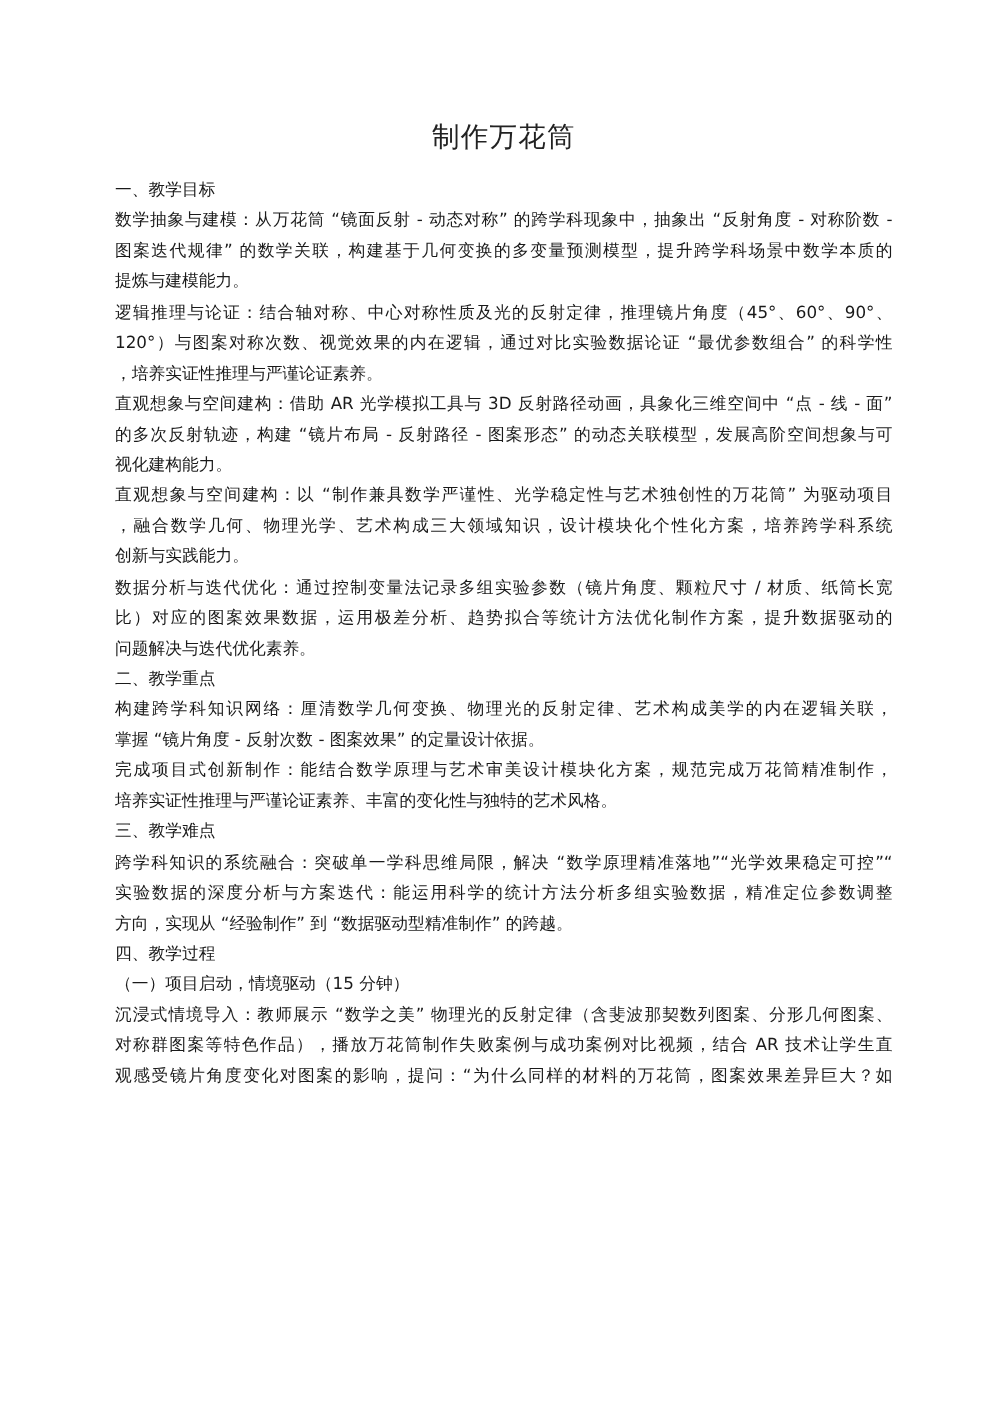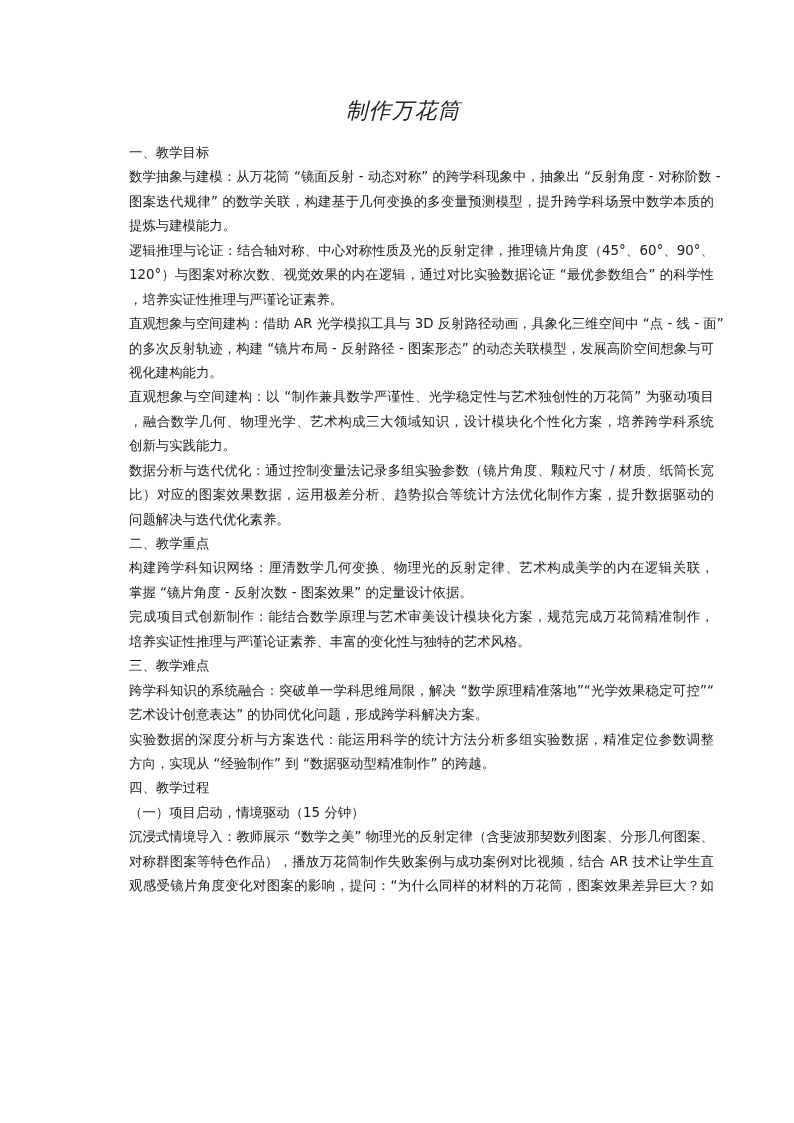--- a/index.html
+++ b/index.html
@@ -1,20 +1,20 @@
 <!DOCTYPE html>
 <html><head>
 <meta charset="utf-8">
 <style>
   html,body{margin:0;padding:0;background:#fff;}
   body{width:794px;height:1123px;position:relative;overflow:hidden;font-family:"DejaVu Sans",sans-serif;color:#1a1a1a;}
   .page{position:absolute;left:92px;top:0;width:622px;}
-  .title{position:absolute;left:0;width:622px;top:96px;text-align:center;font-size:22px;line-height:30px;color:#222;letter-spacing:1px;font-style:italic;}
+  .title{position:absolute;left:0;width:622px;top:96px;text-align:center;font-size:22px;line-height:30px;color:#222;letter-spacing:1px;}
   .lines{position:absolute;left:0;top:141px;width:622px;}
-  .line{height:24.45px;line-height:24.45px;font-size:13.4px;white-space:nowrap;overflow:visible;margin-left:37px;}
+  .line{height:24.45px;line-height:24.45px;font-size:13.4px;white-space:nowrap;overflow:visible;}
   .just{text-align:justify;text-align-last:justify;}
 </style>
 </head>
 <body>
 
 <div class="page">
   <div class="title">制作万花筒</div>
   <div class="lines" id="lines">
       <div class="line">一、教学目标</div>
       <div class="line just">数学抽象与建模：从万花筒 “镜面反射 - 动态对称” 的跨学科现象中，抽象出 “反射角度 - 对称阶数 -</div>
@@ -32,21 +32,20 @@
       <div class="line just">数据分析与迭代优化：通过控制变量法记录多组实验参数（镜片角度、颗粒尺寸 / 材质、纸筒长宽</div>
       <div class="line just">比）对应的图案效果数据，运用极差分析、趋势拟合等统计方法优化制作方案，提升数据驱动的</div>
       <div class="line">问题解决与迭代优化素养。</div>
       <div class="line">二、教学重点</div>
       <div class="line just">构建跨学科知识网络：厘清数学几何变换、物理光的反射定律、艺术构成美学的内在逻辑关联，</div>
       <div class="line">掌握 “镜片角度 - 反射次数 - 图案效果” 的定量设计依据。</div>
       <div class="line just">完成项目式创新制作：能结合数学原理与艺术审美设计模块化方案，规范完成万花筒精准制作，</div>
       <div class="line">培养实证性推理与严谨论证素养、丰富的变化性与独特的艺术风格。</div>
       <div class="line">三、教学难点</div>
       <div class="line just">跨学科知识的系统融合：突破单一学科思维局限，解决 “数学原理精准落地”“光学效果稳定可控”“</div>
-      <div class="line">艺术设计创意表达” 的协同优化问题，形成跨学科解决方案。</div>
       <div class="line just">实验数据的深度分析与方案迭代：能运用科学的统计方法分析多组实验数据，精准定位参数调整</div>
       <div class="line">方向，实现从 “经验制作” 到 “数据驱动型精准制作” 的跨越。</div>
       <div class="line">四、教学过程</div>
       <div class="line">（一）项目启动，情境驱动（15 分钟）</div>
       <div class="line just">沉浸式情境导入：教师展示 “数学之美” 物理光的反射定律（含斐波那契数列图案、分形几何图案、</div>
       <div class="line just">对称群图案等特色作品），播放万花筒制作失败案例与成功案例对比视频，结合 AR 技术让学生直</div>
       <div class="line just">观感受镜片角度变化对图案的影响，提问：“为什么同样的材料的万花筒，图案效果差异巨大？如</div>
     </div>
 </div>
 

